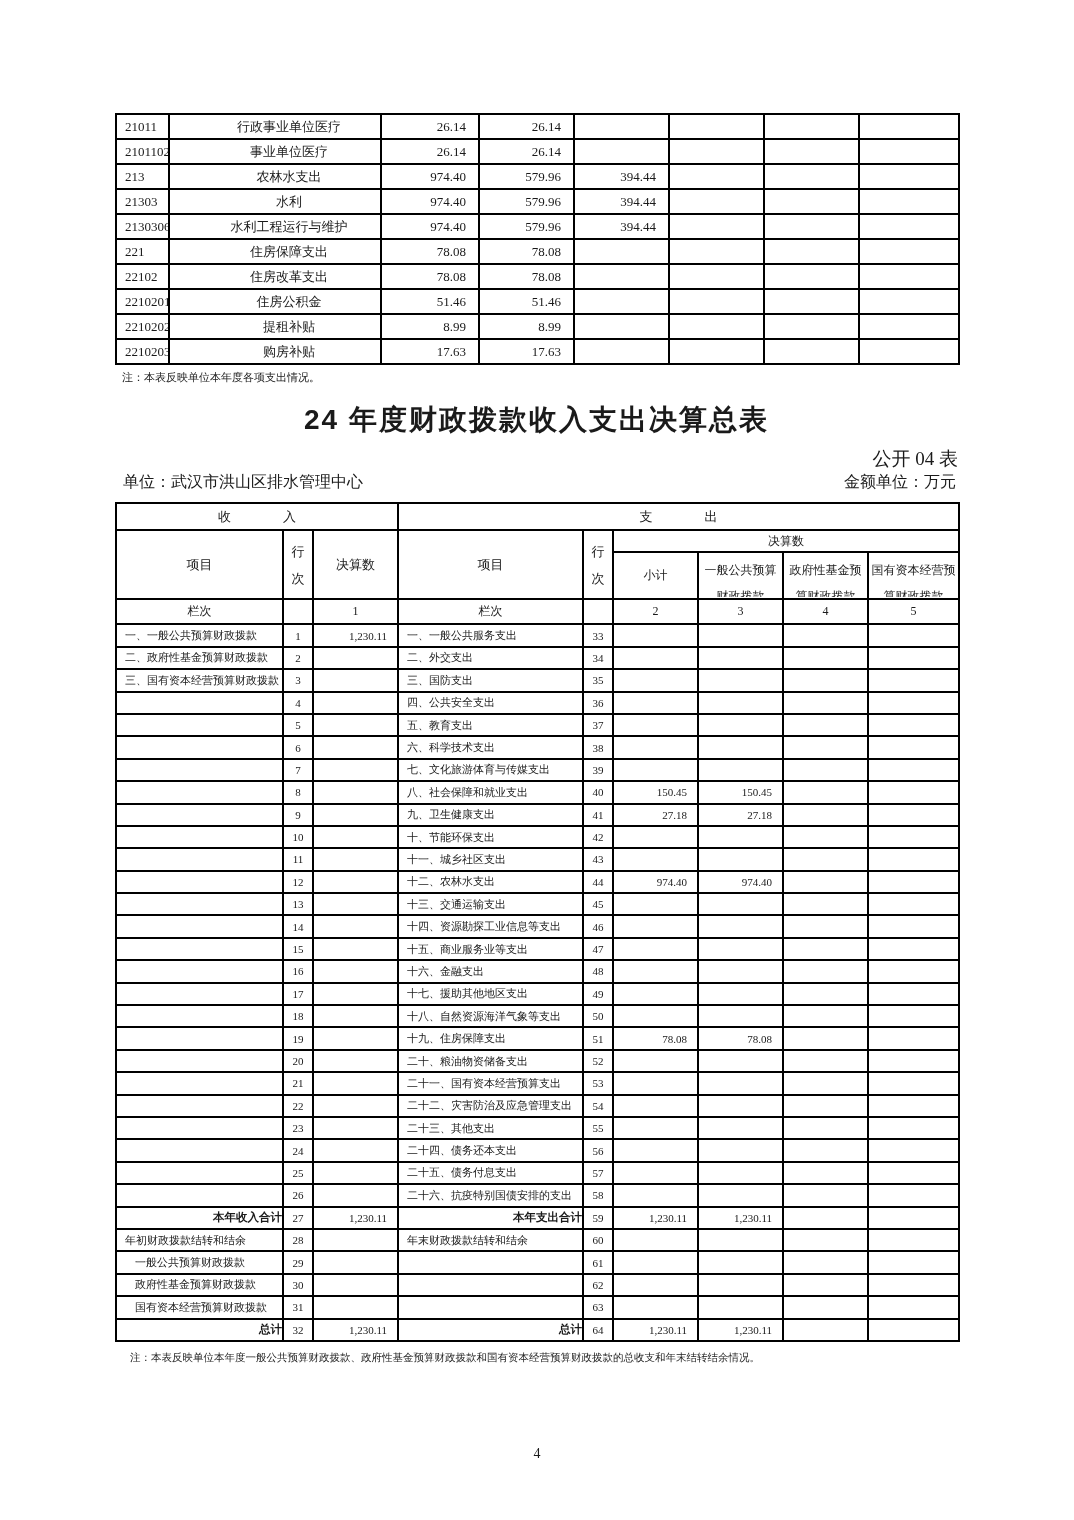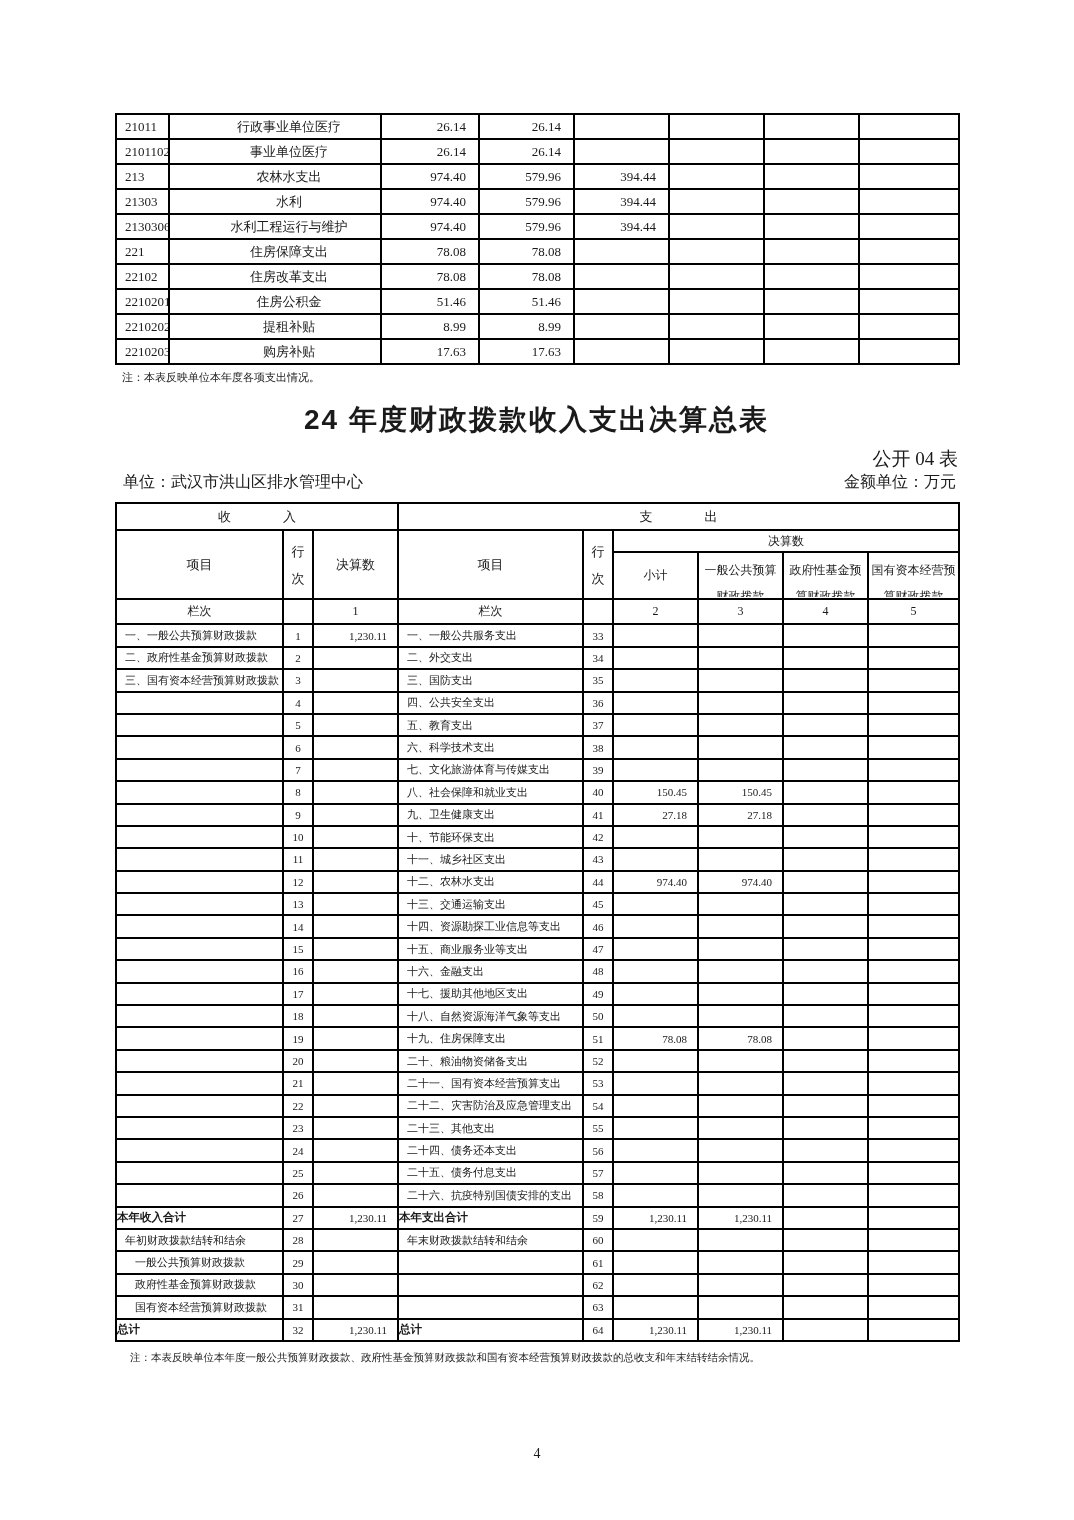--- a/index.html
+++ b/index.html
@@ -51,21 +51,21 @@
   .t2 .sub { vertical-align: top; }
   .t2 .sub .clip { height: 44px; overflow: hidden; padding-top: 4px; }
   .t2 .sub .clip div { line-height: 26px; }
   .t2 .mid { vertical-align: middle; }
   .t2 .hr4 td { height: 25px; font-size: 12px; text-align: center; }
   .t2 tbody tr { height: 22.4px; }
   .t2 .lab { text-align: left; padding-left: 8px; }
   .t2 .no  { text-align: center; }
   .t2 .amt { text-align: right; padding-right: 10px; }
   .t2 .ind { padding-left: 18px; }
-  .t2 .cb  { text-align: left; font-weight: bold; padding-left: 0; font-size: 11.5px; }
+  .t2 .cb  { text-align: right; font-weight: bold; padding-left: 0; font-size: 11.5px; }
 
   #bottom-note { left: 130px; top: 1351px; font-size: 10.5px; color: #222; }
   #page-num { left: 0; top: 1446px; width: 1074px; text-align: center; font-size: 14px; }
 </style>
 </head>
 <body>
 
 <div class="page">
 
   <table class="t1">

